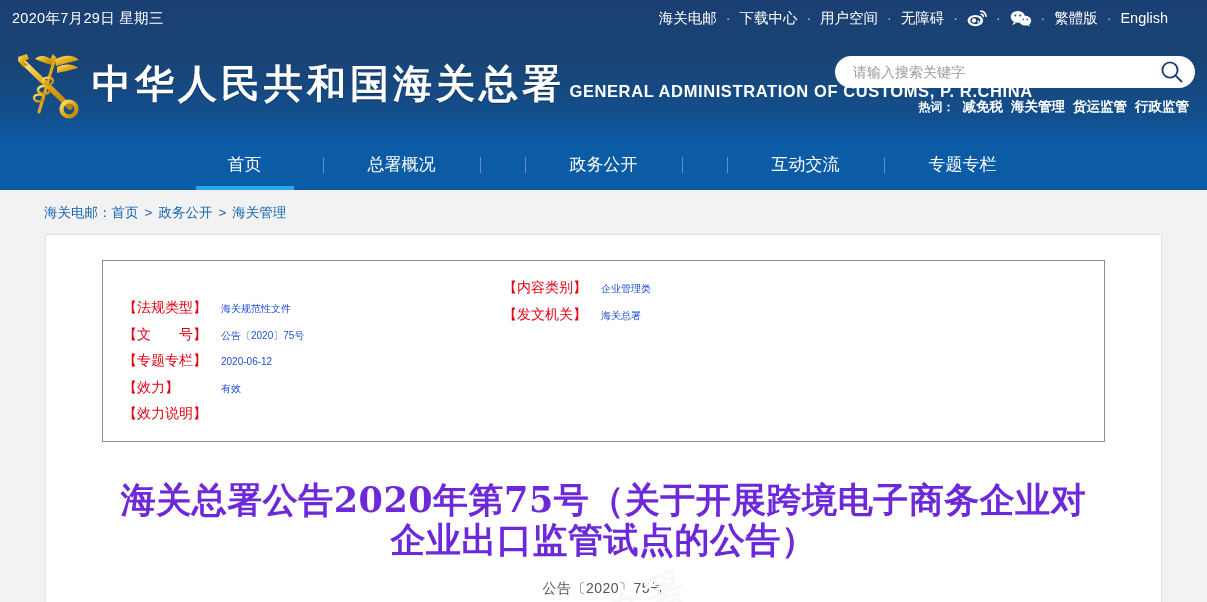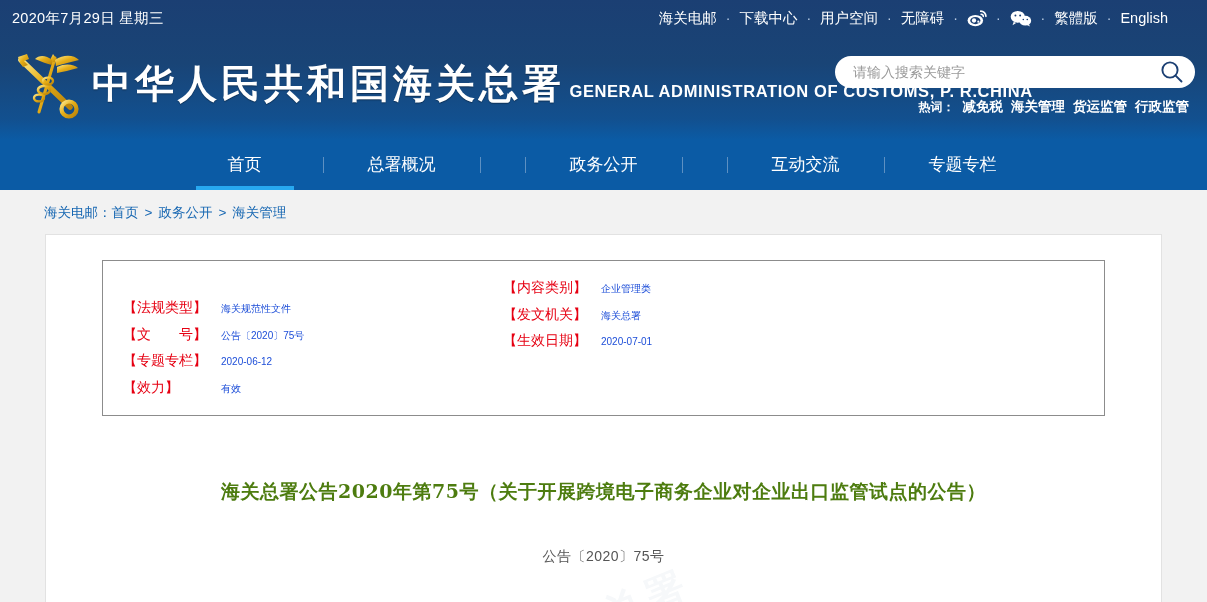--- a/index.html
+++ b/index.html
@@ -220,23 +220,23 @@
     font-size: 10px;
     padding-left: 6px;
     text-align: center;
   }
 
   .doc-title {
     margin-top: 38px;
     text-align: center;
     font-family: "DejaVu Serif", "Liberation Serif", serif;
     font-weight: bold;
-    font-size: 19px;
-    line-height: 74px;
-    color: #4d7c0f;
+    font-size: 35px;
+    line-height: 40px;
+    color: #6d28d9;
     letter-spacing: .5px;
     padding: 0 6px;
   }
   .doc-subtitle {
     margin-top: 20px;
     text-align: center;
     font-size: 14px;
     color: #555555;
     letter-spacing: .5px;
   }
@@ -391,33 +391,33 @@
           <span class="meta-val">公告〔2020〕75号</span>
         </div>
         <div class="meta-row">
           <span class="meta-key">【专题专栏】</span>
           <span class="meta-val">2020-06-12</span>
         </div>
         <div class="meta-row">
           <span class="meta-key">【效力】</span>
           <span class="meta-val">有效</span>
         </div>
+        <div class="meta-row">
+          <span class="meta-key">【效力说明】</span>
+          <span class="meta-val"></span>
+        </div>
       </div>
       <div class="meta-col right">
         <div class="meta-row">
           <span class="meta-key">【内容类别】</span>
           <span class="meta-val">企业管理类</span>
         </div>
         <div class="meta-row">
           <span class="meta-key">【发文机关】</span>
           <span class="meta-val">海关总署</span>
-        </div>
-        <div class="meta-row">
-          <span class="meta-key">【生效日期】</span>
-          <span class="meta-val">2020-07-01</span>
         </div>
       </div>
     </div>
 
     <h1 class="doc-title">海关总署公告2020年第75号（关于开展跨境电子商务企业对企业出口监管试点的公告）</h1>
     <div class="doc-subtitle">公告〔2020〕75号</div>
 
     <div class="watermark">海关总署</div>
   </div>
 </div>

